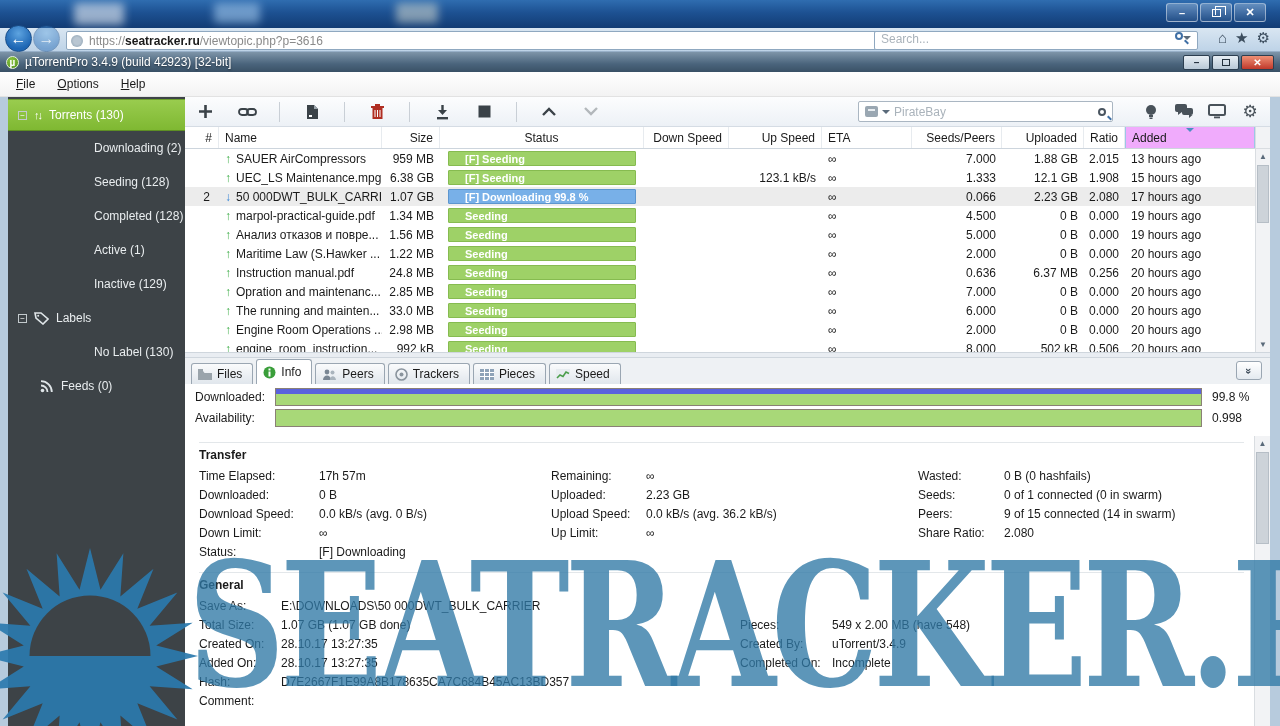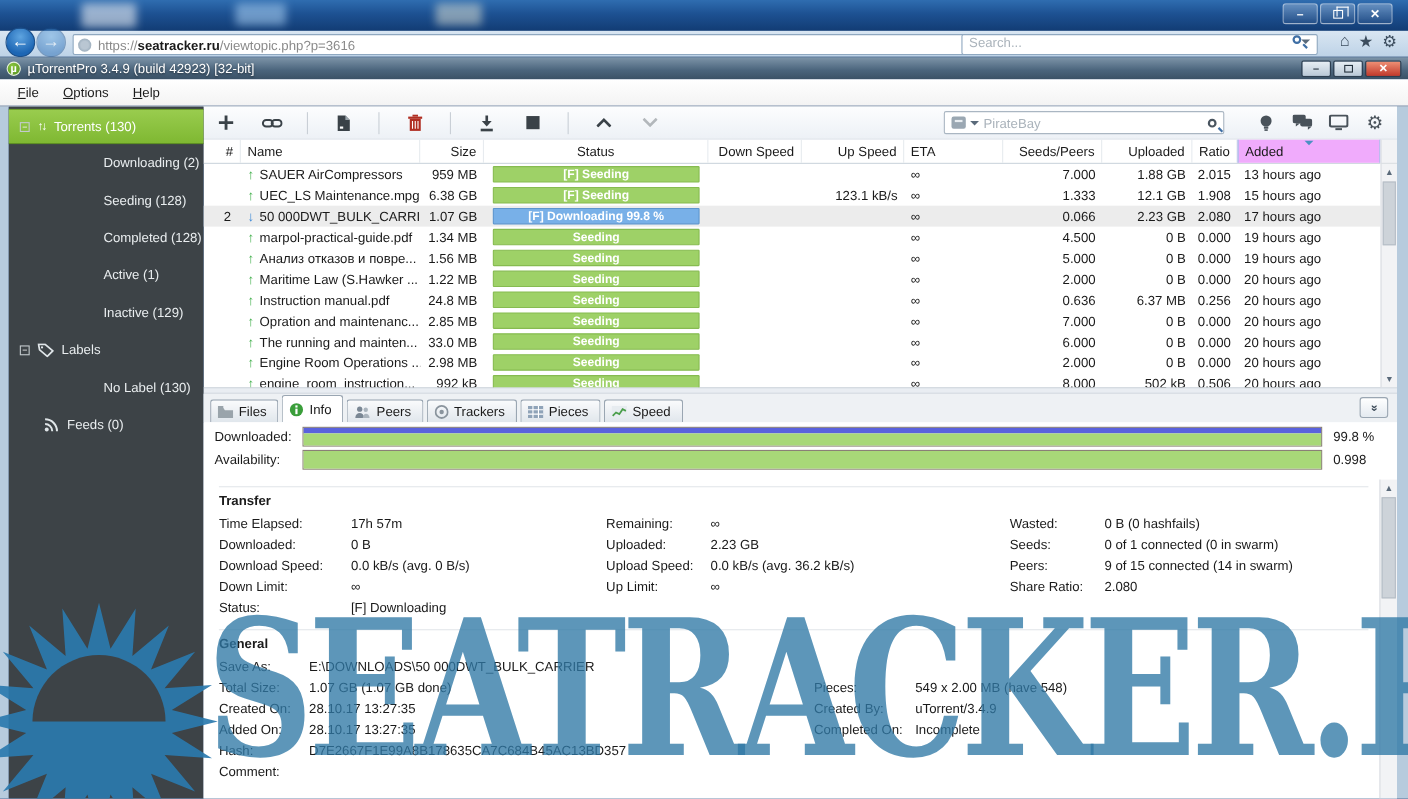--- a/index.html
+++ b/index.html
@@ -89,21 +89,21 @@
   .th-added { background:#f0abfc; border-left:1px solid #9cc6e6; border-right:1px solid #9cc6e6; }
   .sortarrow { position:absolute; top:1px; left:50%; margin-left:-4px; width:0; height:0; border:4px solid transparent; border-top-color:#4a90c2; }
   .rowsbox { height:203px; overflow:hidden; position:relative; }
   .trow { height:19px; }
   .trow.sel { background:#ececec; }
   .cell { height:100%; display:flex; align-items:center; padding:0 6px; white-space:nowrap; overflow:hidden; }
   .cell.num { justify-content:flex-end; padding-right:9px; }
   .arrow { font-weight:bold; color:#3fae49; margin-right:5px; flex:none; }
   .arrow.down { color:#3a87d6; }
   .sbar { flex:1; height:15px; margin:0 2px; background:#9ed167; border:1px solid #86bb50; border-radius:1px;
-    color:#fff; font-size:11px; font-weight:bold; display:flex; align-items:center; justify-content:center; overflow:hidden; }
+    color:#fff; font-size:11px; font-weight:bold; display:flex; align-items:center; justify-content:flex-start; overflow:hidden;padding-left:16px; }
   .sbar.dl { background:#78b0e8; border-color:#5d96cf; }
   .listflex { display:flex; min-height:0; }
   .listflex .gridpart { flex:1; min-width:0; }
   .vscroll { width:15px; flex:none; background:#f2f3f5; border-left:1px solid #d9dde1; position:relative; font-size:8px; color:#5a6a7a; }
   .vs-arrow { height:15px; display:flex; align-items:center; justify-content:center; }
   .vs-thumb { position:absolute; left:1px; right:1px; background:#cdd3d9; border:1px solid #b6bec6; }
   .vs-down { position:absolute; bottom:0; left:0; right:0; }
 
   .splitter { height:6px; background:#e9edf2; border-top:1px solid #cfd6dd; border-bottom:1px solid #cfd6dd; }
 

